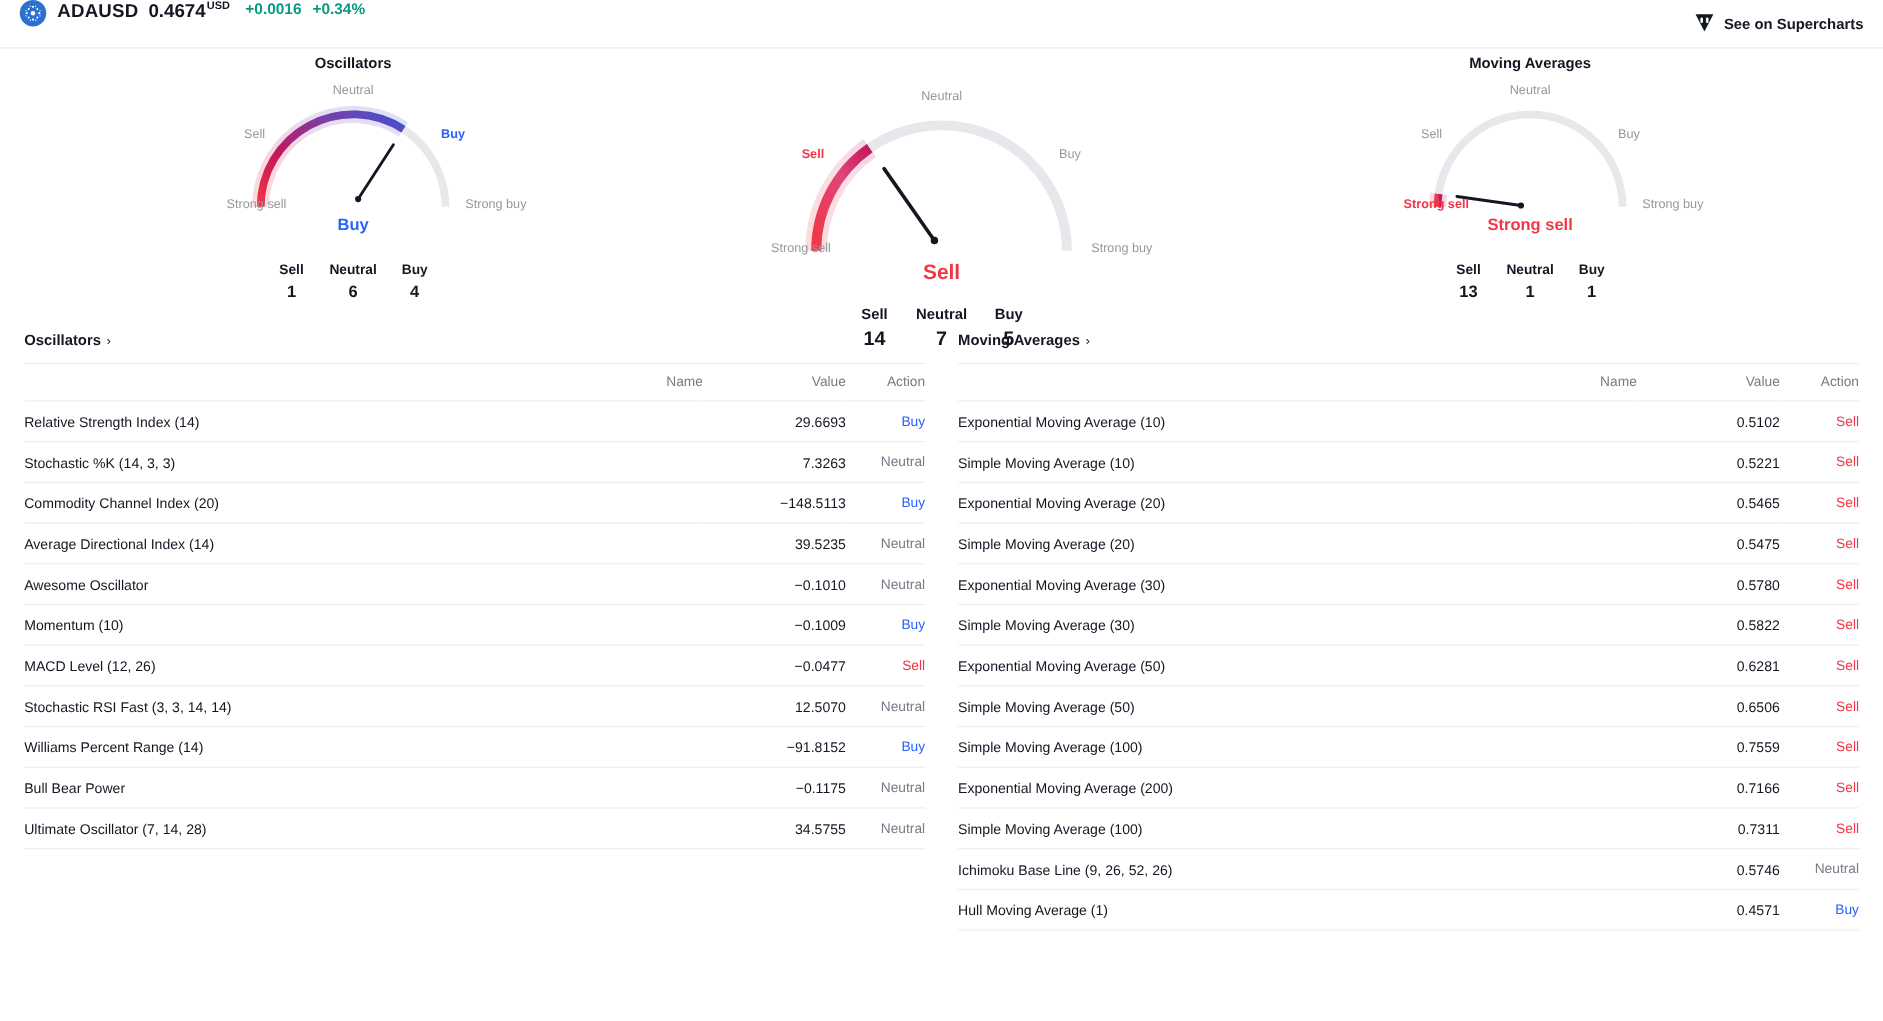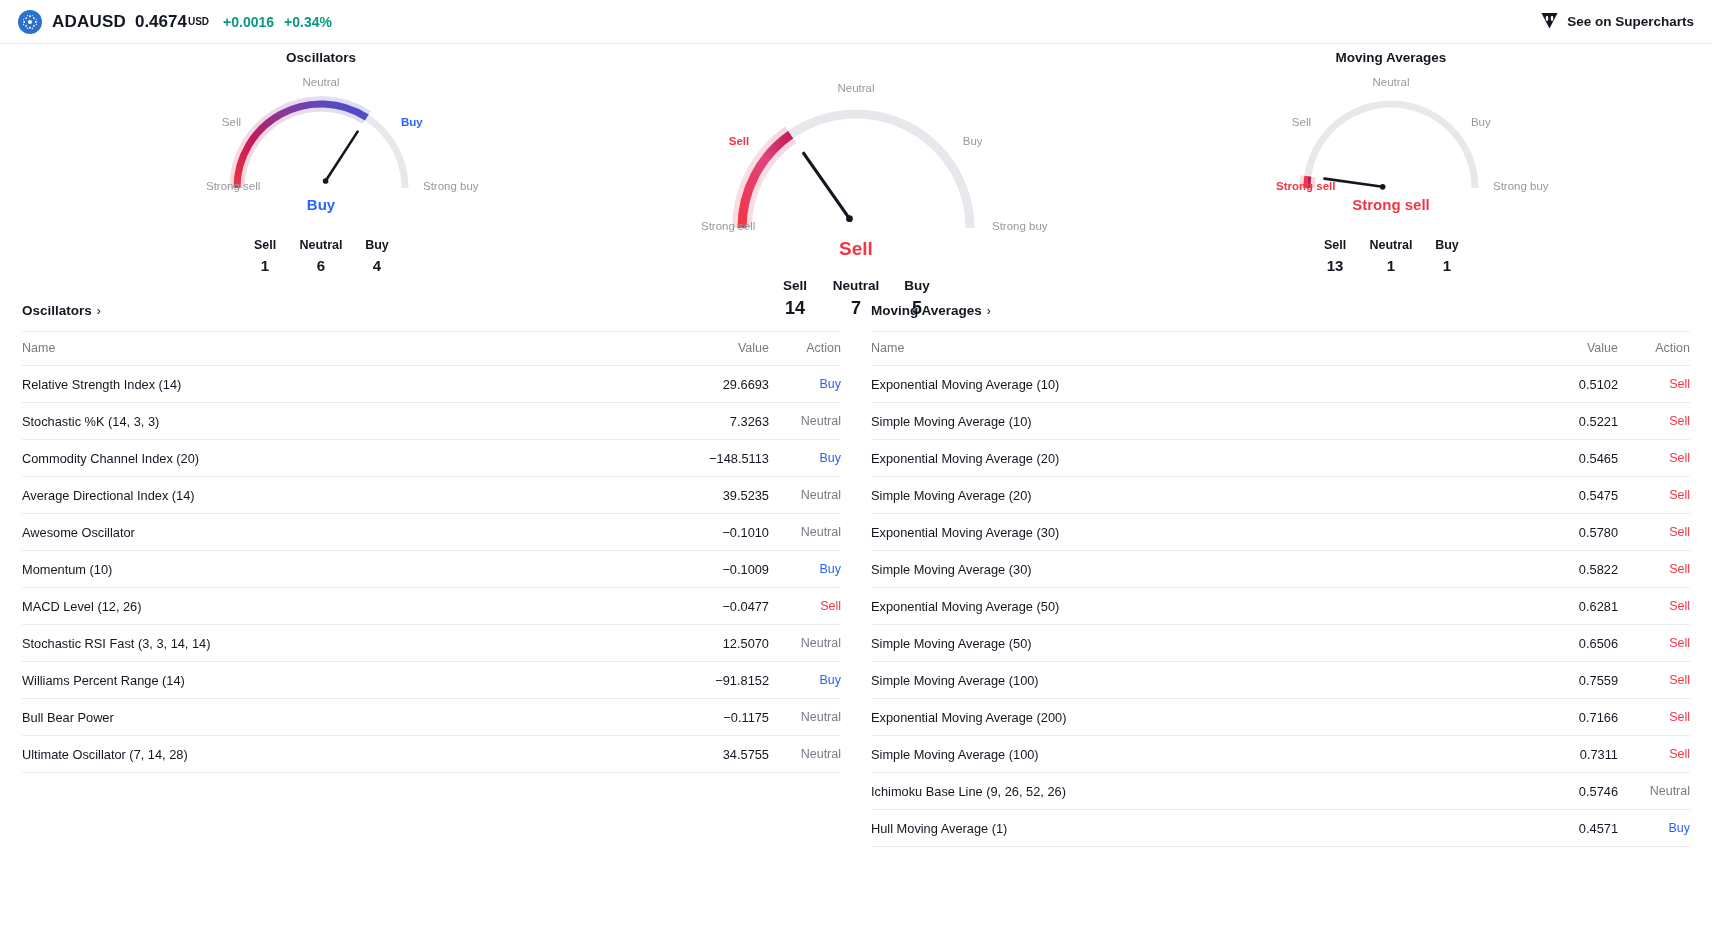--- a/index.html
+++ b/index.html
@@ -8,21 +8,20 @@
     background: #ffffff;
     font-family: "Liberation Sans", sans-serif;
     color: #131722;
     overflow: hidden;
   }
 
   
   .header {
     height: 44px;
     display: flex;
-    align-items: center;
     border-bottom: 1px solid #e8e9ed;
     padding: 0 18px;
   }
   .sym-logo {
     width: 24px; height: 24px; border-radius: 50%;
     background: #2a71d0;
     display: flex; align-items: center; justify-content: center;
     margin-right: 10px; flex: 0 0 auto;
   }
   .sym-logo svg { display:block; }
@@ -112,21 +111,21 @@
     font-size: 13.5px; font-weight: 700; color: #131722;
     padding-bottom: 13px;
     display: inline-flex; align-items: center; gap: 5px;
     cursor: pointer;
   }
   .chev { font-size: 12px; color: #131722; font-weight: 400; }
 
   table { width: 100%; border-collapse: collapse; table-layout: fixed; }
   thead th {
     font-size: 12.5px; font-weight: 400; color: #787b86;
-    text-align: left; padding: 9px 0 10px 0;
+    text-align: right; padding: 9px 0 10px 0;
     border-top: 1px solid #ececf0;
     border-bottom: 1px solid #ececf0;
   }
   thead th.num { text-align: right; }
   thead th.act { text-align: right; }
   th.c-name  { width: auto; }
   th.c-value { width: 130px; }
   th.c-act   { width: 72px; }
 
   tbody td {

